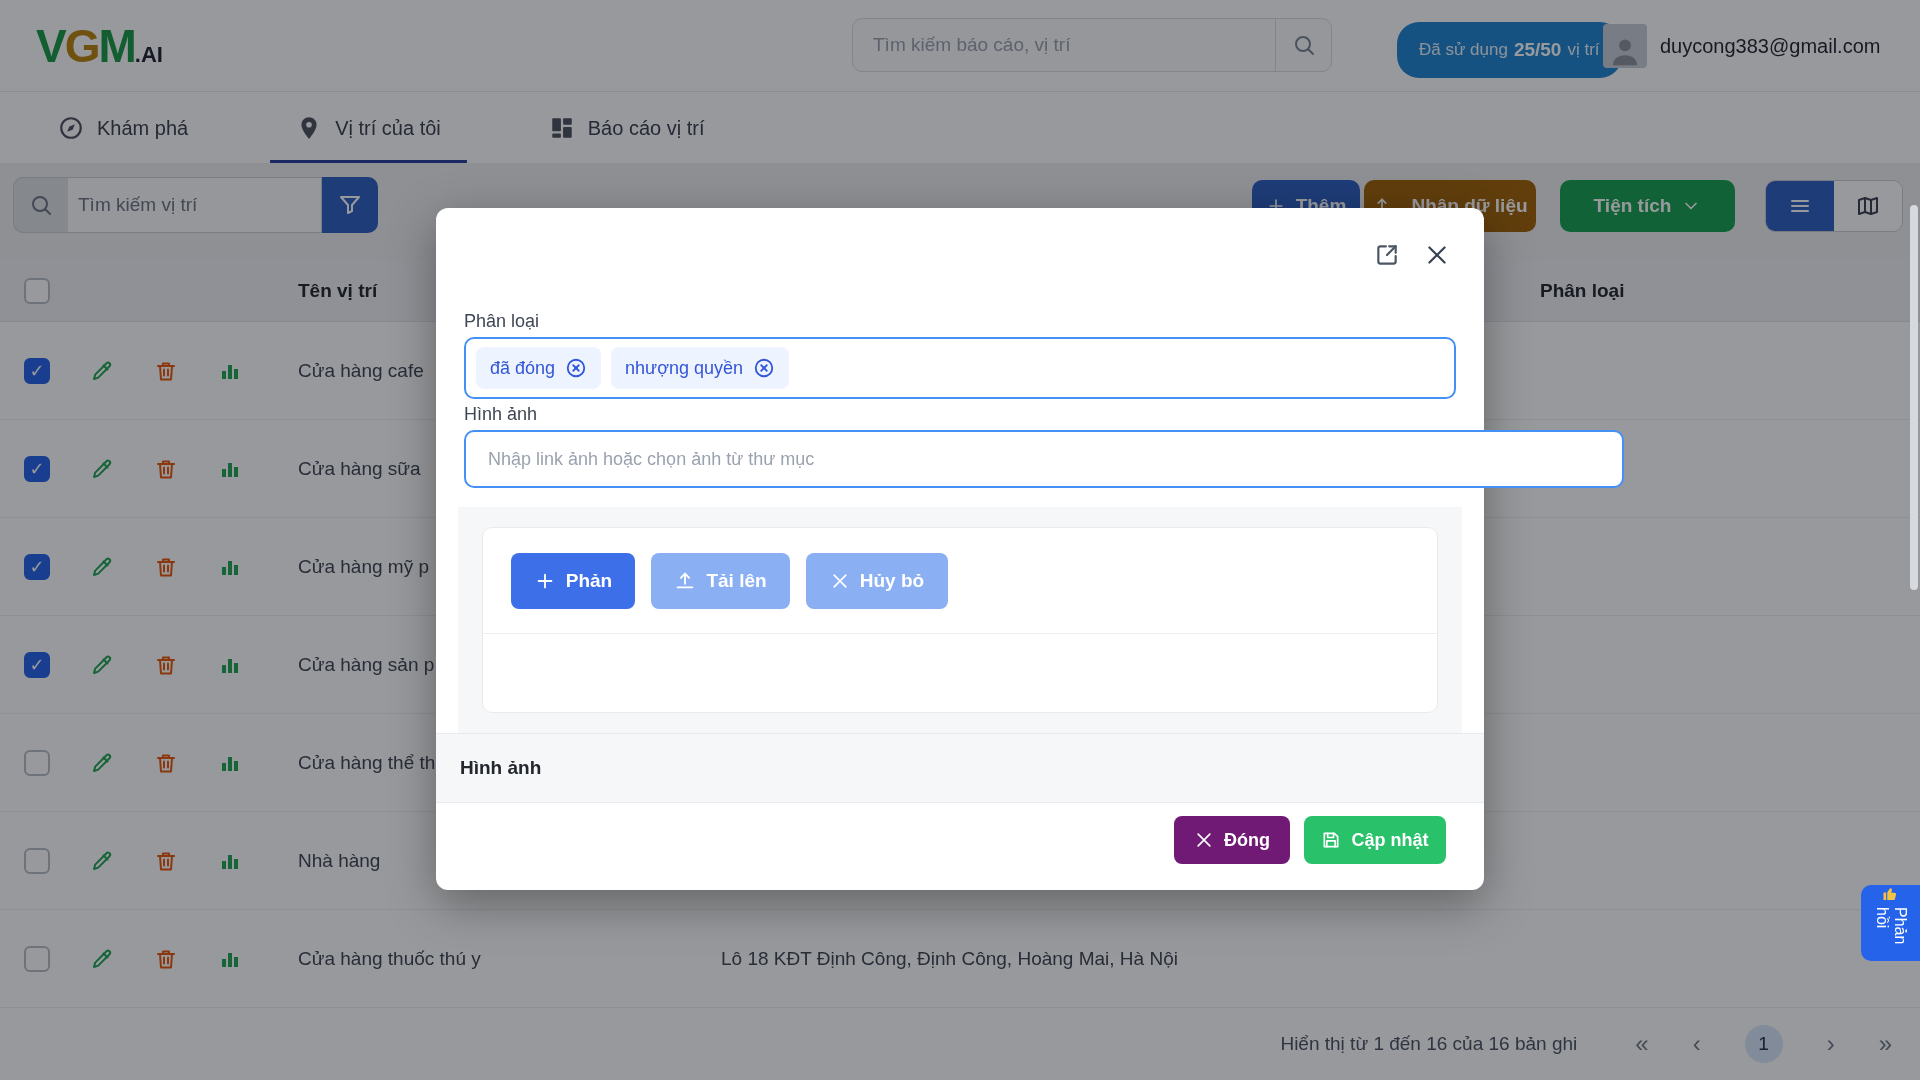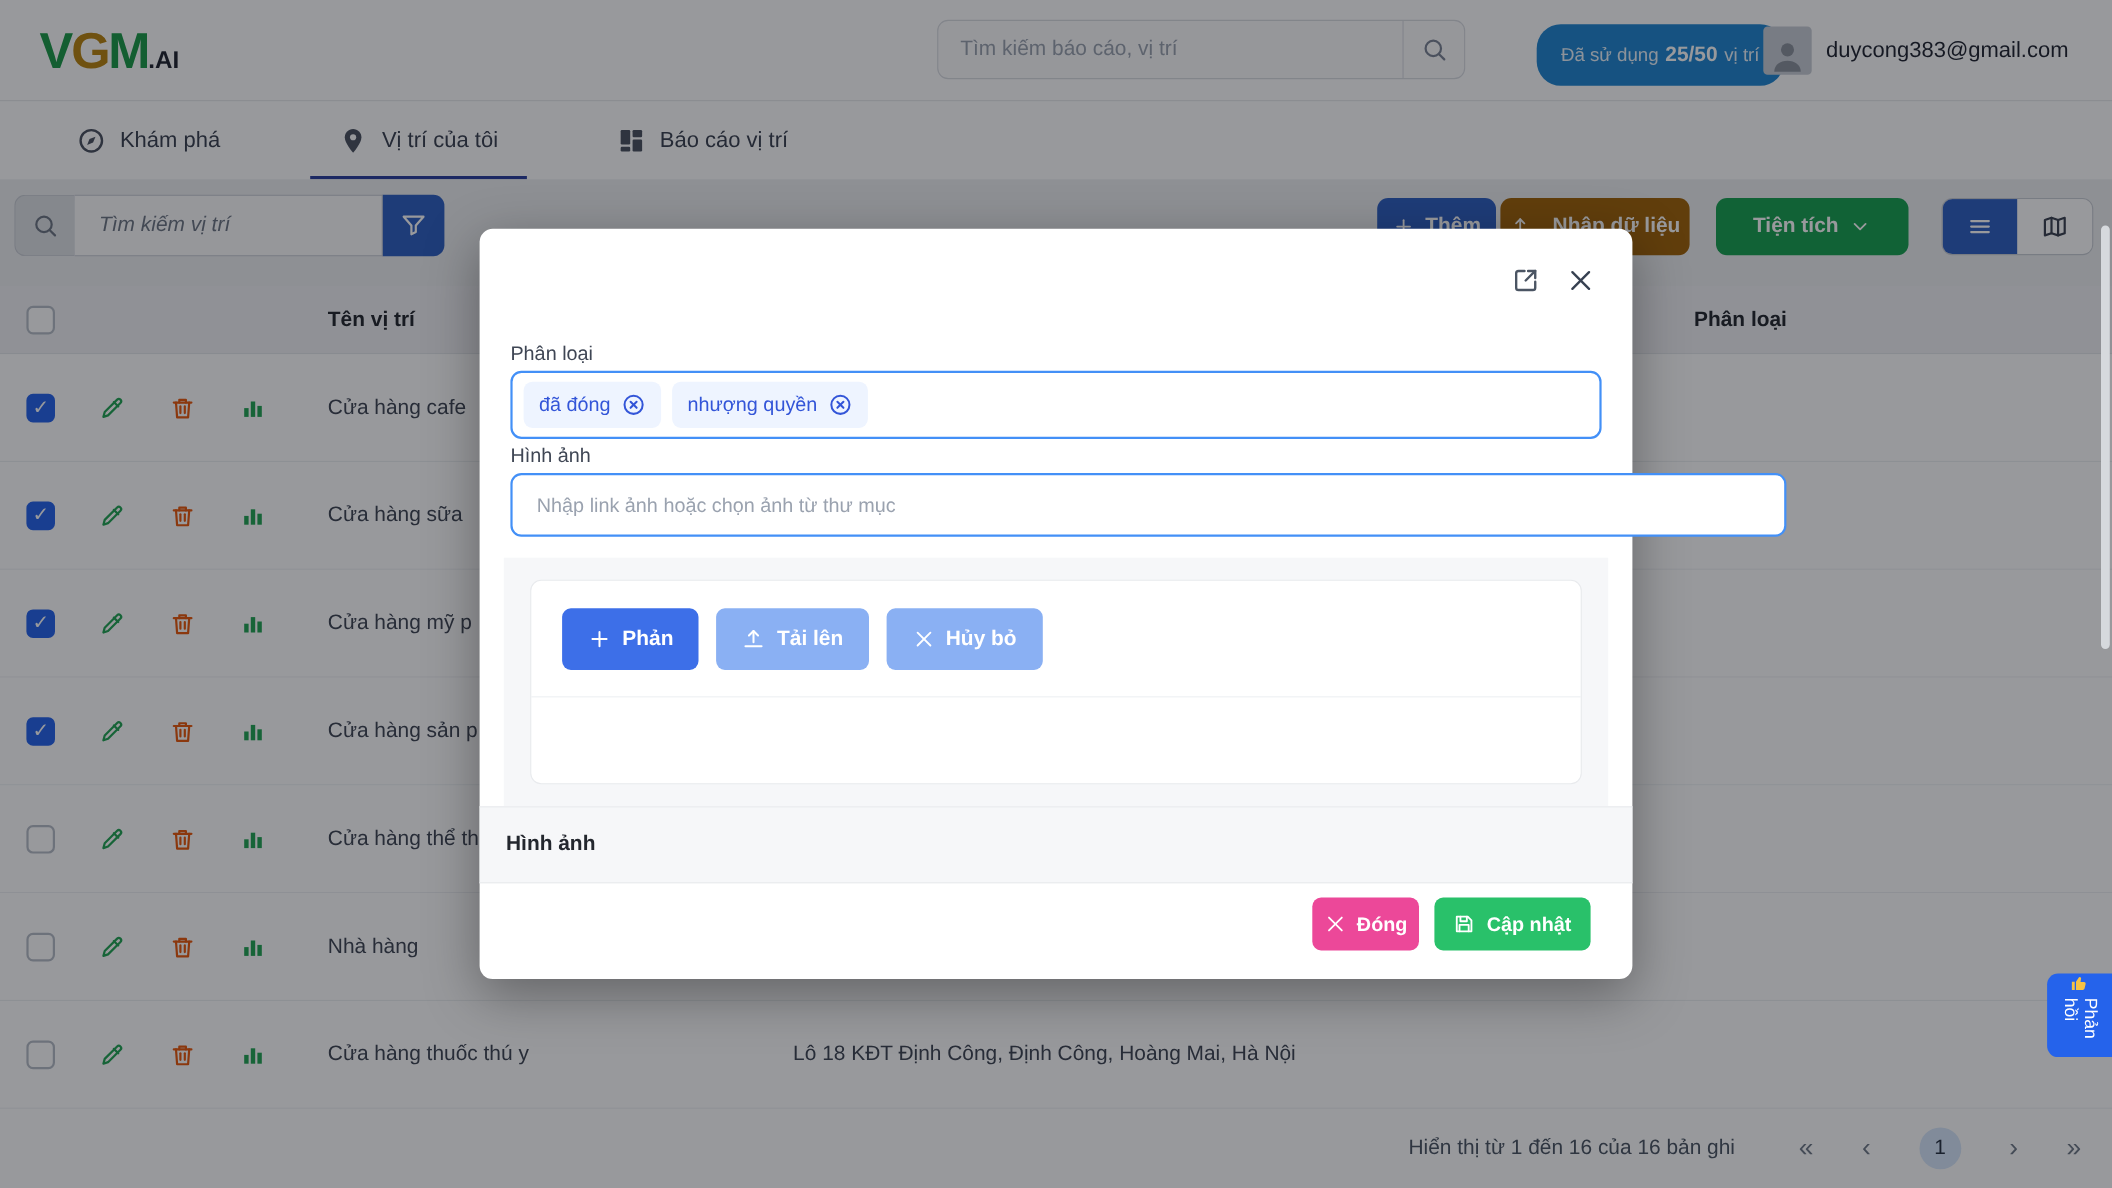--- a/index.html
+++ b/index.html
@@ -18,30 +18,30 @@
   .hsearch input { flex:1; border:none; outline:none; background:transparent; font-size:19px; color:#3f4654; padding:0 20px; font-family:inherit; }
   .hsearch input::placeholder { color:#9aa2af; }
   .hsearch .hs-ic { width:56px; height:100%; border-left:1px solid #d9dce1; display:flex; align-items:center; justify-content:center; color:#7b8494; }
   .usage-badge { position:absolute; left:1397px; top:22px; height:56px; background:#1f86d1; border-radius:22px; color:#eaf3fb; display:flex; align-items:center; padding:0 22px; font-size:17px; gap:6px; white-space:nowrap; }
   .usage-badge b { color:#fff; font-size:19px; }
   .avatar { position:absolute; left:1603px; top:24px; width:44px; height:44px; background:#c9ced6; border-radius:4px; color:#8a919c; display:flex; align-items:flex-end; justify-content:center; overflow:hidden; }
   .avatar svg { width:34px; height:34px; }
   .hemail { position:absolute; left:1660px; top:24px; height:44px; display:flex; align-items:center; font-size:20px; color:#1f2430; }
 
   
-  .nav { position:absolute; left:0; top:93px; width:1920px; height:70px; background:#fff; display:flex; align-items:stretch; padding-left:44px; gap:56px; }
+  .nav { position:absolute; left:0; top:93px; width:1920px; height:70px; background:#fff; display:flex; align-items:stretch; padding-left:32px; gap:56px; }
   .tab { position:relative; display:flex; align-items:center; gap:13px; padding:0 26px; color:#3a4150; font-size:20px; cursor:pointer; }
   .tab .t-ic { color:#4a5160; }
   .tab.active::after { content:""; position:absolute; left:0; right:0; bottom:0; height:3px; background:#2a3f9d; }
 
   
   .toolbar { position:absolute; left:0; top:163px; width:1920px; height:97px; background:#eef0f2; }
   .tsearch { position:absolute; left:13px; top:14px; height:56px; display:flex; }
   .tsearch .ts-ic { width:55px; background:#dfe2e6; border:1px solid #c9cdd4; border-right:none; border-radius:10px 0 0 10px; display:flex; align-items:center; justify-content:center; color:#6d7683; }
-  .tsearch input { width:280px; border:1px solid #c9cdd4; border-left:none; background:#fbfbfc; outline:none; font-size:19px; color:#3f4654; padding:0 22px; font-family:inherit;font-style:italic; }
+  .tsearch input { width:254px; border:1px solid #c9cdd4; border-left:none; background:#fbfbfc; outline:none; font-size:19px; color:#3f4654; padding:0 10px; font-family:inherit; }
   .tsearch input::placeholder { color:#6d7683; }
   .tsearch .ts-filter { width:56px; background:#2e5fc2; border-radius:0 10px 10px 0; border:none; display:flex; align-items:center; justify-content:center; color:#fff; cursor:pointer; }
   .tb-btn { position:absolute; top:17px; height:52px; border:none; border-radius:10px; color:#fff; font-size:19px; font-weight:bold; display:flex; align-items:center; justify-content:center; gap:10px; cursor:pointer; font-family:inherit; }
   .btn-add { left:1252px; width:108px; background:#2e5fc2; }
   .btn-import { left:1364px; width:172px; background:#a16207;gap:19px; }
   .btn-util { left:1560px; width:175px; background:#18a050; }
   .view-toggle { position:absolute; left:1765px; top:17px; height:52px; display:flex; border-radius:10px; overflow:hidden; border:1px solid #c9cdd4; }
   .vt-list { width:68px; background:#2e5fc2; color:#fff; border:none; display:flex; align-items:center; justify-content:center; cursor:pointer; }
   .vt-map { width:68px; background:#fff; color:#3a4150; border:none; display:flex; align-items:center; justify-content:center; cursor:pointer; }
 
@@ -91,21 +91,21 @@
   .upload-panel { position:absolute; left:22px; top:299px; width:1004px; height:226px; background:#f6f7f9; }
   .upload-card { position:absolute; left:24px; top:20px; width:956px; height:186px; background:#fff; border:1px solid #e8eaed; border-radius:10px; }
   .uc-btnrow { position:absolute; left:0; top:0; width:100%; height:106px; display:flex; align-items:center; padding-left:28px; gap:16px; border-bottom:1px solid #edeff2; }
   .u-btn { height:56px; border:none; border-radius:8px; color:#fff; font-size:19px; font-weight:bold; display:flex; align-items:center; justify-content:center; gap:10px; cursor:pointer; font-family:inherit; }
   .u-choose { width:124px; background:#3d6fe8; }
   .u-upload { width:139px; background:#8ab0f3; }
   .u-cancel { width:142px; background:#8ab0f3; }
   .section-band { position:absolute; left:0; top:525px; width:1048px; height:70px; background:#f6f7f9; border-top:1px solid #e8eaed; border-bottom:1px solid #e8eaed; display:flex; align-items:center; padding-left:24px; font-size:19px; font-weight:bold; color:#23272e; }
   .m-footer { position:absolute; left:0; top:608px; width:1048px; display:flex; justify-content:flex-end; padding-right:38px; gap:14px; }
   .f-btn { height:48px; border:none; border-radius:8px; color:#fff; font-size:18px; font-weight:bold; display:flex; align-items:center; justify-content:center; gap:10px; cursor:pointer; font-family:inherit; }
-  .f-close { width:97px; background:#ec4899;justify-content:center; }
+  .f-close { width:116px; background:#701a75;justify-content:center; }
   .f-update { width:142px; background:#29c16a; }
 </style>
 </head>
 <body>
 
 <svg width="0" height="0" style="position:absolute">
   <defs>
     <symbol id="i-search" viewBox="0 0 24 24">
         <circle cx="11" cy="11" r="7"></circle>
         <line x1="16.5" y1="16.5" x2="21" y2="21"></line>

